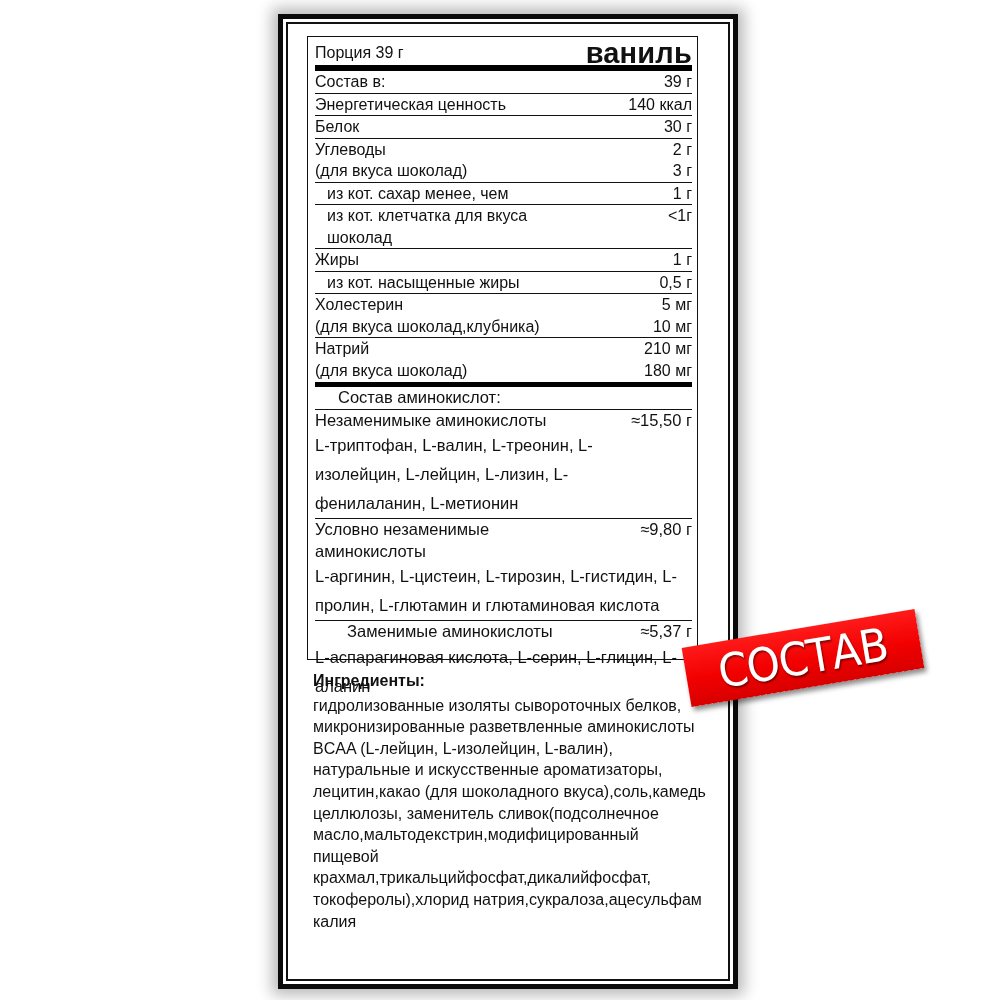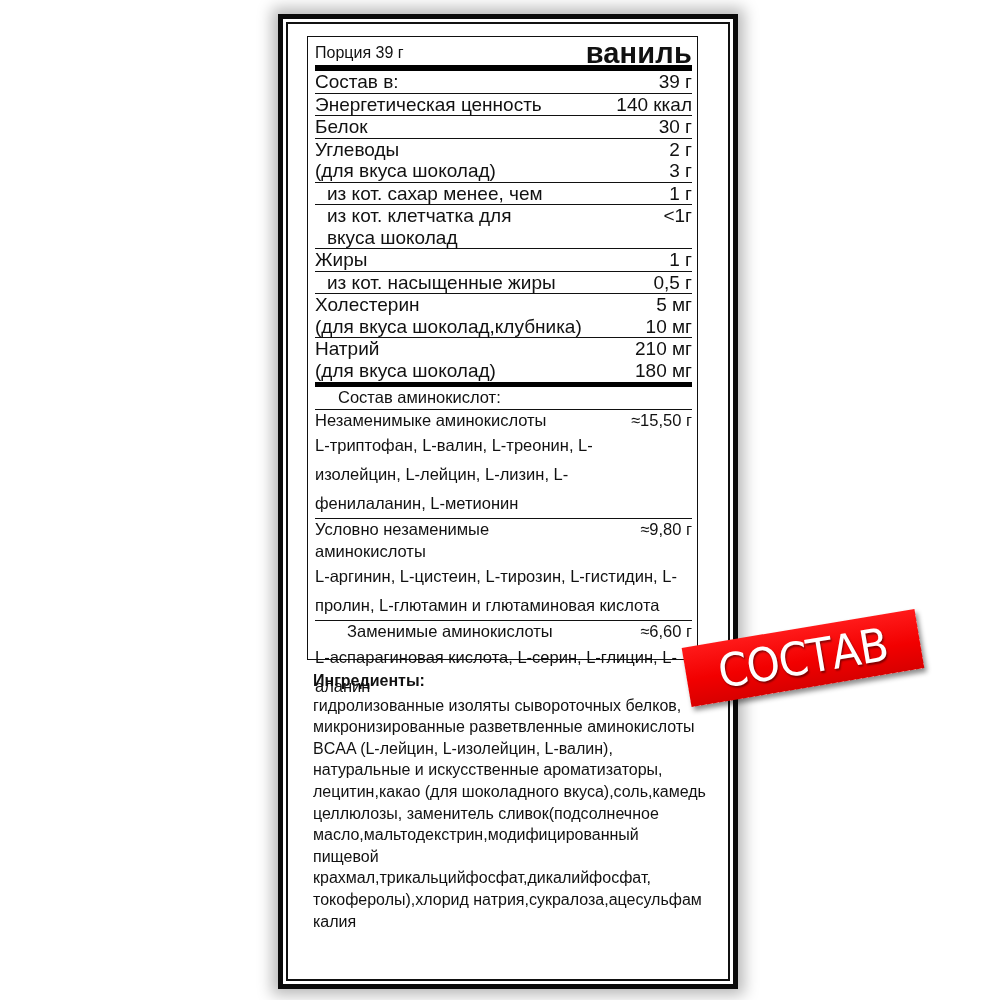--- a/index.html
+++ b/index.html
@@ -15,21 +15,21 @@
     .facts {
       position: absolute; left: 307px; top: 36px; width: 391px; height: 624px;
       border: 1px solid #111; padding: 0 5px 0 7px;
     }
 
     .head-row { display: flex; justify-content: space-between; align-items: flex-end; height: 28px; padding-top: 2px; }
     .portion { font-size: 16px; padding-bottom: 3px; }
     .flavor { font-size: 29px; font-weight: bold; letter-spacing: 0.2px; line-height: 24px; }
     .thick { height: 6px; background: #000; margin-top: 0; }
 
-    .row { display: flex; justify-content: space-between; font-size: 19px; line-height: 21.5px; }
+    .row { display: flex; justify-content: space-between; font-size: 16px; line-height: 21.5px; }
     .row .val { text-align: right; white-space: nowrap; padding-left: 8px; }
     .row.indent .lbl { padding-left: 12px; }
     .sep { border-top: 1px solid #111; }
     .thick-sep { height: 5px; background: #000; margin-top: 1px; }
 
     .amino-title { font-size: 16.5px; line-height: 21.5px; margin-left: 23px; }
     .amino-list { font-size: 16.5px; line-height: 29px; }
     .amino-head { display: flex; justify-content: space-between; font-size: 16.5px; line-height: 21.5px; }
     .amino-head .lbl { width: 200px; }
 
@@ -130,21 +130,21 @@
       <div class="sep">
         <div class="amino-head">
           <span class="lbl">Условно незаменимые аминокислоты</span>
           <span class="val">≈9,80 г</span>
         </div>
         <div class="amino-list" style="width: 380px;">L-аргинин, L-цистеин, L-тирозин, L-гистидин, L-пролин, L-глютамин и глютаминовая кислота</div>
       </div>
       <div class="sep">
         <div class="amino-head">
           <span class="lbl" style="width: 270px; margin-left: 32px;">Заменимые аминокислоты</span>
-          <span class="val">≈6,60 г</span>
+          <span class="val">≈5,37 г</span>
         </div>
         <div class="amino-list">L-аспарагиновая кислота, L-серин, L-глицин, L-аланин</div>
       </div>
     </div>
 </div>
 
 <div class="ingredients">
   <div class="title">Ингредиенты:</div>
   <div class="text">гидролизованные изоляты сывороточных белков, микронизированные разветвленные аминокислоты BCAA (L-лейцин, L-изолейцин, L-валин), натуральные и искусственные ароматизаторы, лецитин,какао (для шоколадного вкуса),соль,камедь целлюлозы, заменитель сливок(подсолнечное масло,мальтодекстрин,модифицированный пищевой крахмал,трикальцийфосфат,дикалийфосфат, токоферолы),хлорид натрия,сукралоза,ацесульфам калия</div>
 </div>

